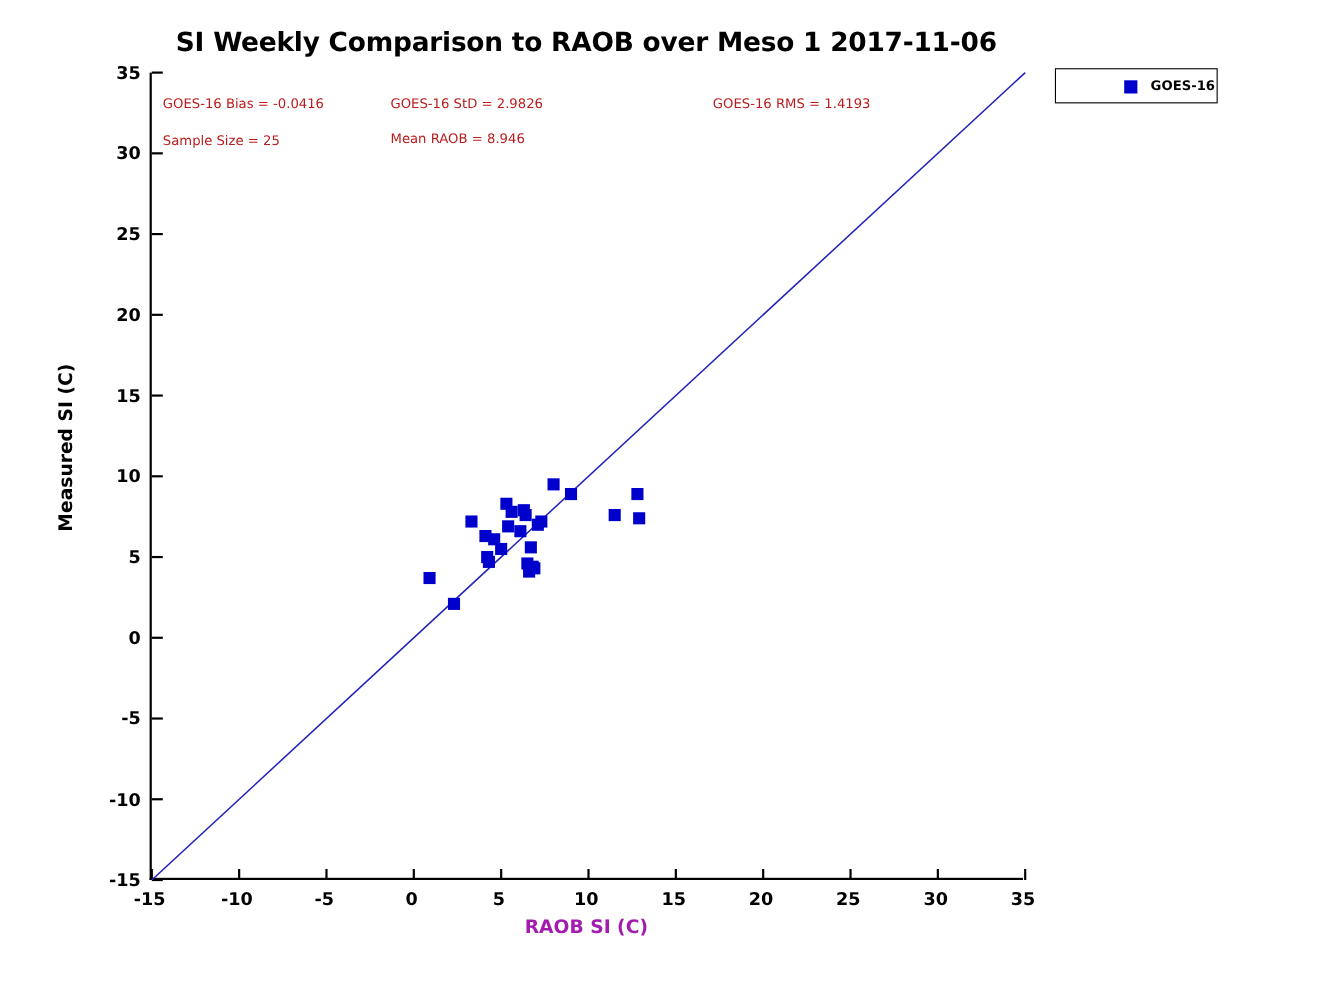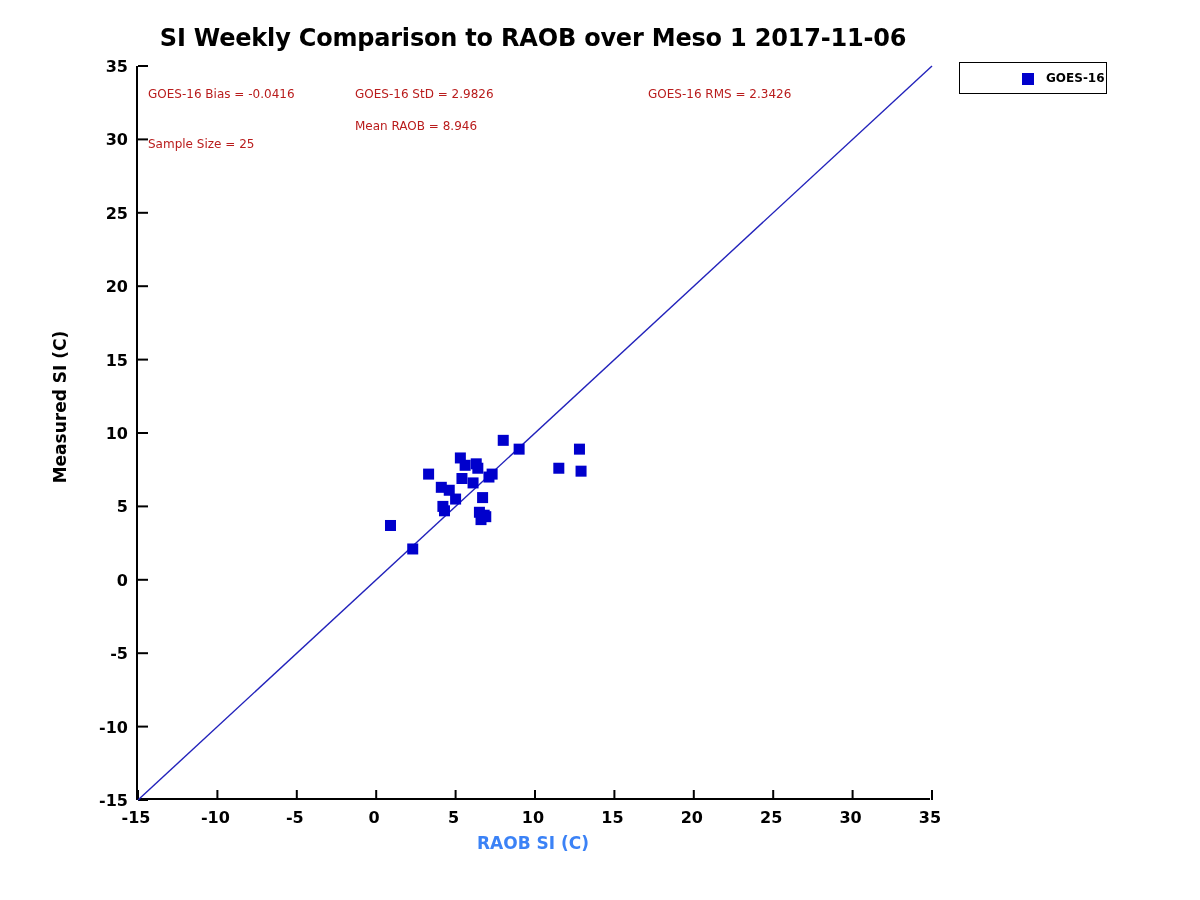--- a/index.html
+++ b/index.html
@@ -97,21 +97,21 @@
 
   
   #x-axis-title {
     position: absolute;
     left: 136px;
     top: 833px;
     width: 794px;
     text-align: center;
     font-size: 17px;
     font-weight: bold;
-    color: #3b82f6;
+    color: #a21caf;
   }
 
   #y-axis-title {
     position: absolute;
     left: -40px;
     top: 397px;
     width: 200px;
     text-align: center;
     font-size: 17px;
     font-weight: bold;
@@ -124,21 +124,21 @@
   .stat-text {
     position: absolute;
     font-size: 12px;
     font-weight: normal;
     color: #b91c1c;
     white-space: nowrap;
   }
   #stat-bias   { left: 148px; top: 87px;  }
   #stat-std    { left: 355px; top: 87px;  }
   #stat-rms    { left: 648px; top: 87px;  }
-  #stat-n      { left: 148px; top: 137px; }
+  #stat-n      { left: 148px; top: 121px; }
   #stat-mean   { left: 355px; top: 119px; }
 
   
   #legend {
     position: absolute;
     left: 959px;
     top: 62px;
     width: 148px;
     height: 32px;
     box-sizing: border-box;
@@ -165,21 +165,21 @@
 </style>
 </head>
 <body>
 
 <div id="figure">
 
   <div id="chart-title">SI Weekly Comparison to RAOB over Meso 1 2017-11-06</div>
 
   <div class="stat-text" id="stat-bias">GOES-16 Bias = -0.0416</div>
   <div class="stat-text" id="stat-std">GOES-16 StD = 2.9826</div>
-  <div class="stat-text" id="stat-rms">GOES-16 RMS = 2.3426</div>
+  <div class="stat-text" id="stat-rms">GOES-16 RMS = 1.4193</div>
   <div class="stat-text" id="stat-n">Sample Size = 25</div>
   <div class="stat-text" id="stat-mean">Mean RAOB = 8.946</div>
 
   <div id="plot-area">
     <svg id="plot-svg" viewBox="0 0 794 734" preserveAspectRatio="none">
       <g id="ticks-group">
           <line x1="0" y1="734" x2="10" y2="734" stroke="#000" stroke-width="2"></line>
           <line x1="0" y1="660.6" x2="10" y2="660.6" stroke="#000" stroke-width="2"></line>
           <line x1="0" y1="587.2" x2="10" y2="587.2" stroke="#000" stroke-width="2"></line>
           <line x1="0" y1="513.8" x2="10" y2="513.8" stroke="#000" stroke-width="2"></line>

